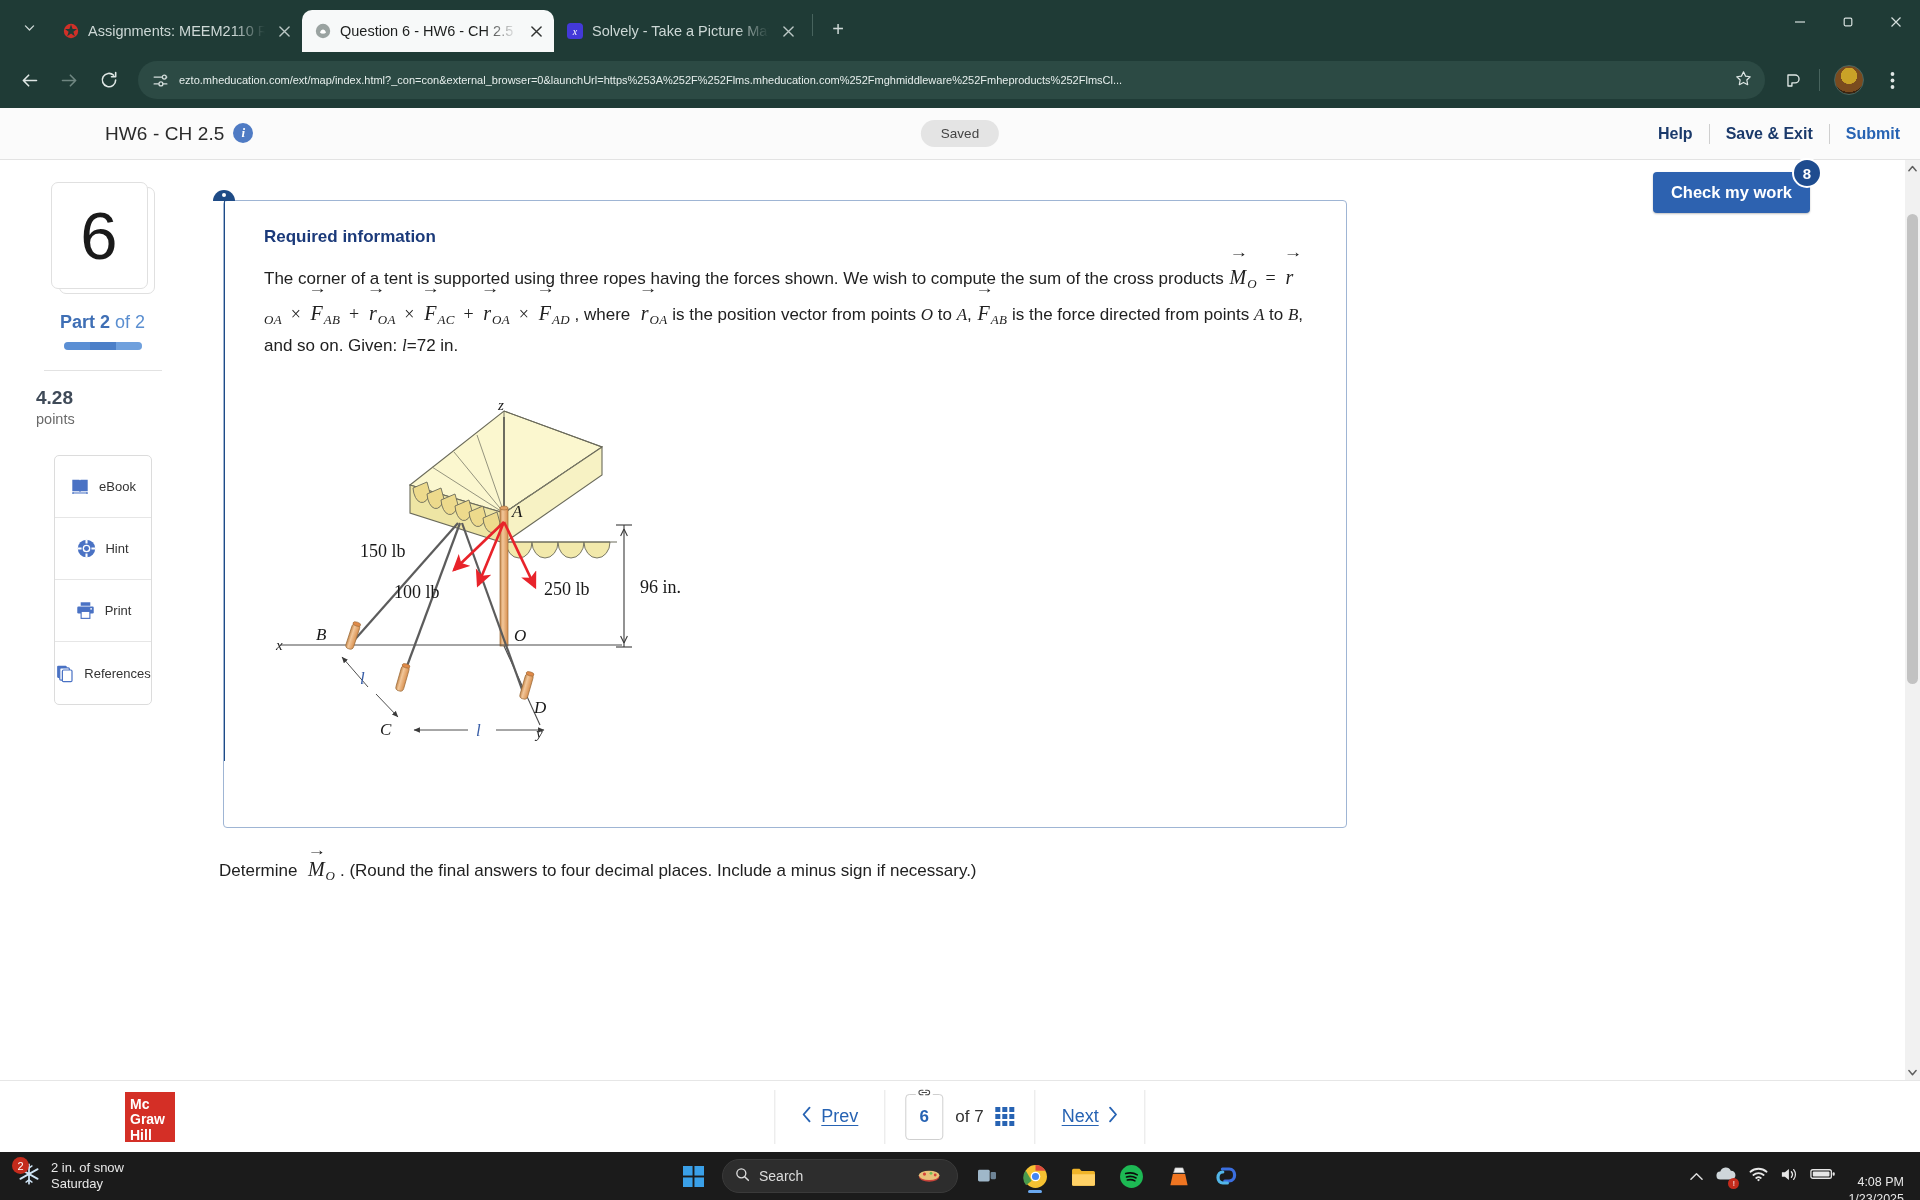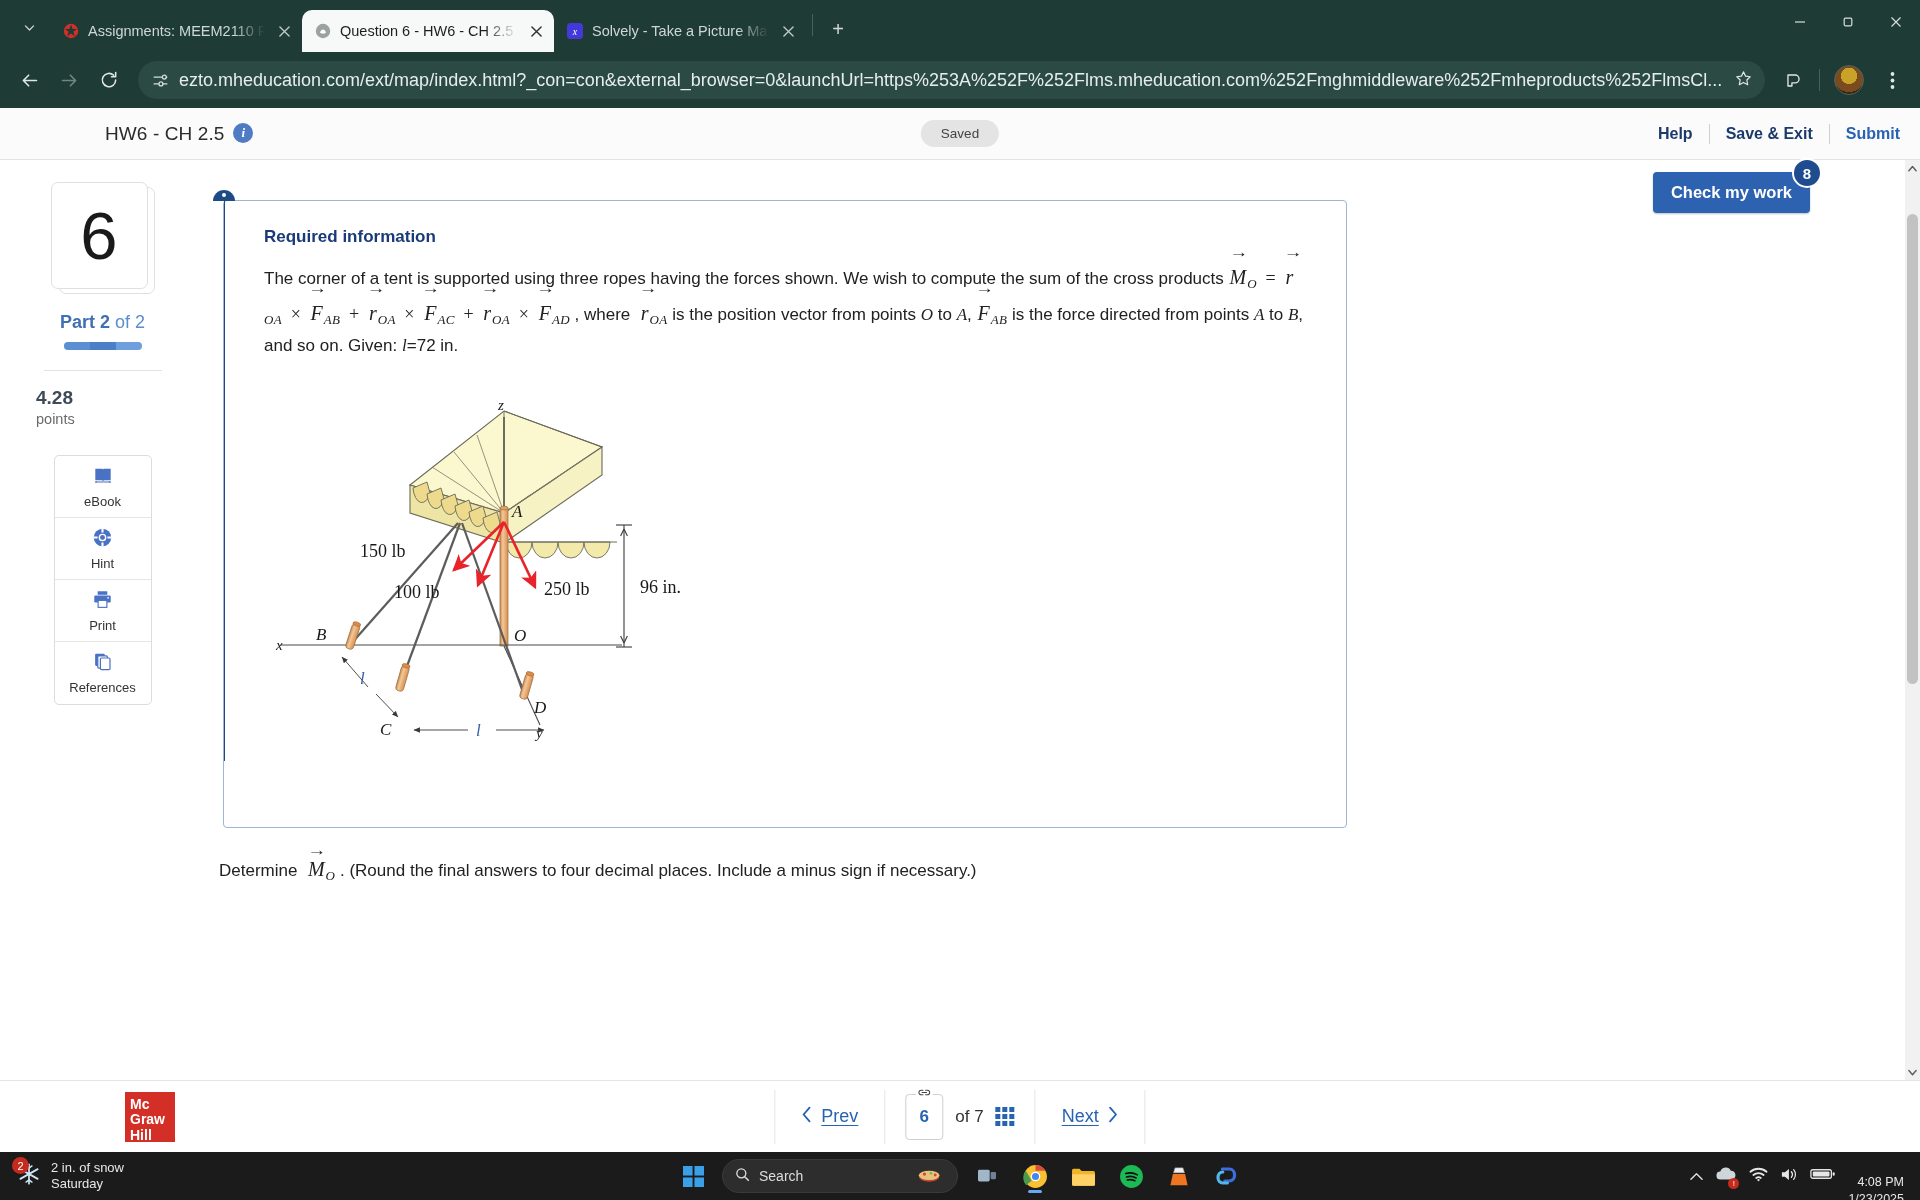--- a/index.html
+++ b/index.html
@@ -47,21 +47,21 @@
     padding: 0 10px; gap: 2px; flex: none;
   }
   .navbtn { width: 38px; height: 38px; border-radius: 19px; display: flex;
             align-items: center; justify-content: center; color: #dfe7e5; }
   .navbtn.dim { color: #6f8681; }
   .omnibox {
     flex: 1; height: 38px; background: #2c4a44; border-radius: 19px;
     display: flex; align-items: center; padding: 0 12px 0 14px; gap: 10px;
     margin: 0 8px; color: #e6eeec; font-size: 15px; overflow: hidden;
   }
-  .omnibox .url { flex: 1; white-space: nowrap; overflow: hidden; font-size: 18px; }
+  .omnibox .url { flex: 1; white-space: nowrap; overflow: hidden; font-size: 11px; }
   .omni-icon { flex: none; display: flex; align-items: center; color: #d4dedc; }
   .star { flex: none; color: #dde6e4; }
   .chrome-right { display: flex; align-items: center; gap: 4px; }
   .chrome-right .navbtn { width: 36px; height: 36px; }
   .avatar-btn { width: 30px; height: 30px; border-radius: 15px; overflow:hidden;
                 background: radial-gradient(circle at 50% 35%, #c9a227 0 35%, #7a4b1f 36% 70%, #3b2410 71% 100%);
                 margin: 0 6px; border: 1px solid #4a6660; }
   .vdiv { width: 1px; height: 22px; background: #47635d; margin: 0 4px; }
 
   
@@ -127,21 +127,21 @@
   .progress { width: 78px; height: 8px; border-radius: 4px; overflow: hidden;
               background: #d7e3f3; display: flex; }
   .progress span { display: block; height: 100%; }
   .rail-divider { width: 118px; height: 1px; background: #e2e2e2; margin: 20px 0 16px; }
   .points { font-size: 19px; color: #3f4a58; align-self: flex-start; margin-left: 36px; font-weight: bold; }
   .points-label { font-size: 14.5px; color: #6a6a6a; align-self: flex-start;
                   margin: 2px 0 0 36px; }
   .toolbox { width: 98px; border: 1px solid #dcdcdc; border-radius: 5px;
              margin-top: 28px; overflow: hidden; background: #fff; }
   .tool { height: 62px; border-bottom: 1px solid #e6e6e6; display: flex;
-          flex-direction: column; align-items: center; justify-content: center; gap: 8px; }
+          flex-direction: row; align-items: center; justify-content: center; gap: 8px; }
   .tool:last-child { border-bottom: none; }
   .tool-label { font-size: 13px; color: #333; }
   .tool svg { display: block; }
 
   
   .content { flex: 1; position: relative; display: flex; flex-direction: column;
              overflow: hidden; padding-right: 0; }
   .drawer-handle {
     position: absolute; left: 8px; top: 30px; width: 22px; height: 22px;
     z-index: 20;

